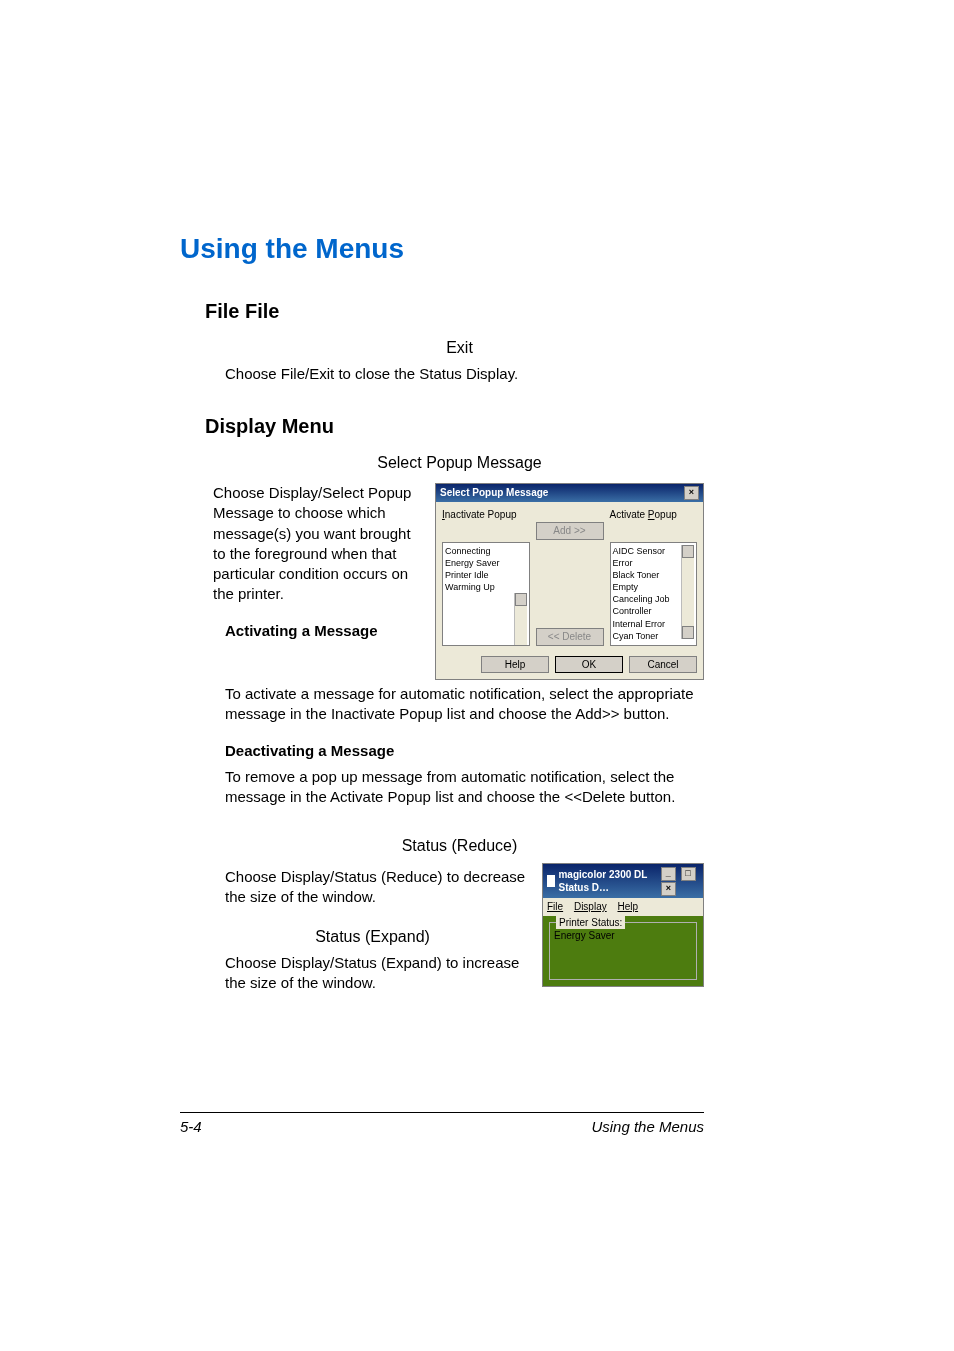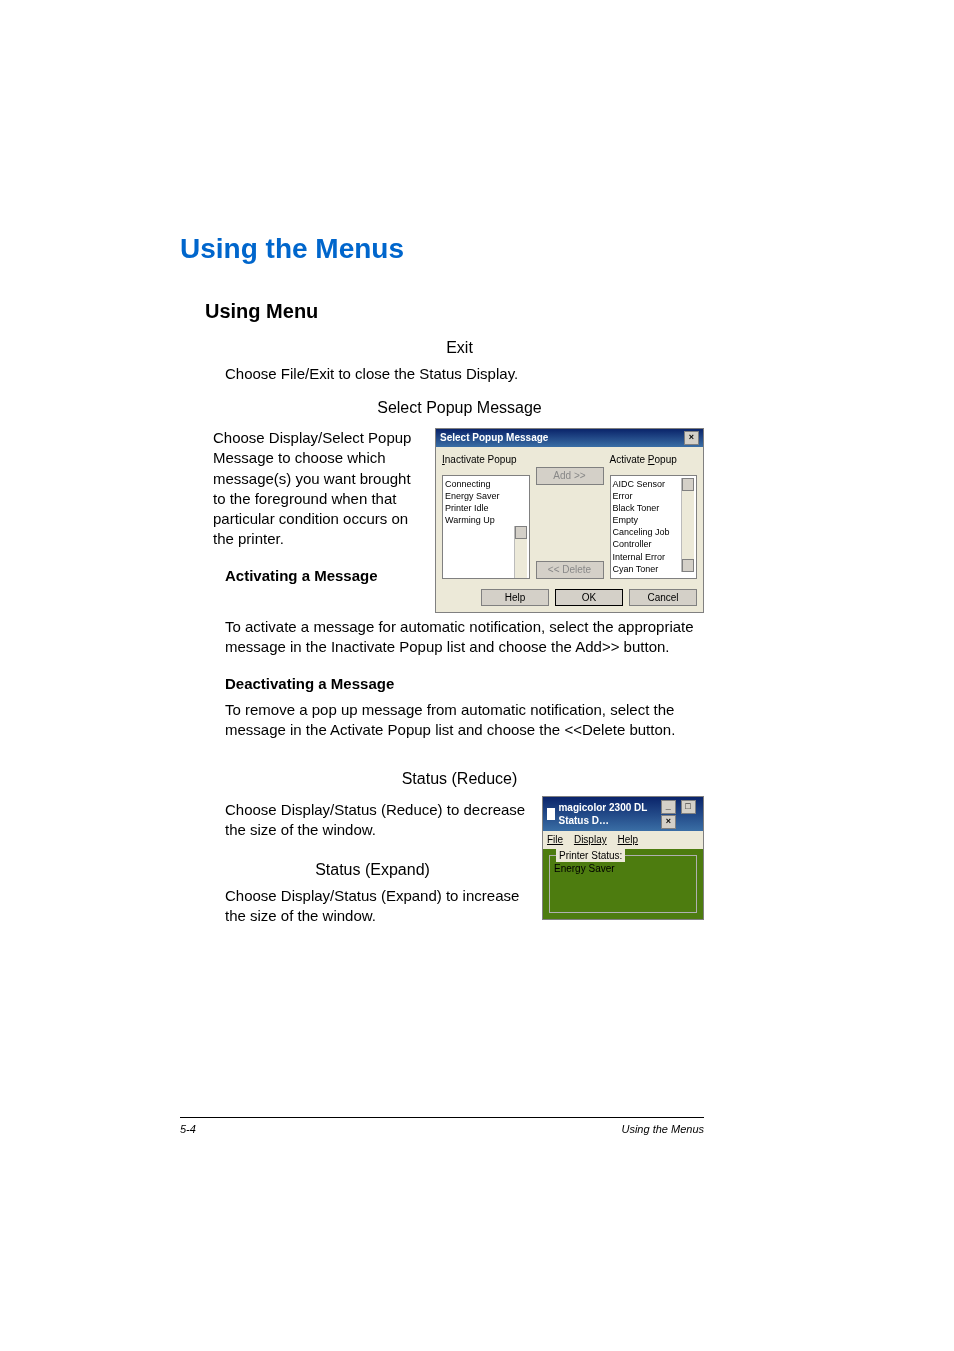--- a/index.html
+++ b/index.html
@@ -10,49 +10,50 @@
   .h4{font-weight:bold;font-size:15px;margin:16px 0 6px 45px;}
   .body{margin:4px 0 4px 45px;}
   .half{width:210px;}
   .row{display:flex;align-items:flex-start;gap:12px;}
   .dlg{border:1px solid #808080;background:#ece9d8;font-family:Tahoma,Arial,sans-serif;font-size:10px;color:#000;box-sizing:border-box;}
   .titlebar{background:linear-gradient(#0a246a,#3a6ea5);color:#fff;font-weight:bold;padding:2px 4px;display:flex;justify-content:space-between;align-items:center;font-size:10px;}
   .winbtn{background:#d4d0c8;color:#000;border:1px solid #808080;width:13px;height:12px;line-height:10px;text-align:center;font-size:9px;display:inline-block;margin-left:2px;}
   .dlgbody{padding:6px;}
   .lists{display:flex;gap:6px;}
   .listcol{flex:1;}
-  .listlbl{font-size:10px;margin-bottom:8px;}
+  .listlbl{font-size:10px;margin-bottom:20px;}
   .listbox{background:#fff;border:1px solid #808080;height:98px;font-size:9px;padding:2px;overflow:hidden;}
   .listbox .scrollbar{float:right;width:12px;height:94px;background:#ece9d8;border-left:1px solid #bbb;position:relative;}
   .scrollbar .sbtn{height:11px;background:#d4d0c8;border:1px solid #808080;position:absolute;left:0;right:0;}
   .scrollbar .top{top:0;} .scrollbar .bot{bottom:0;}
   .midbtns{display:flex;flex-direction:column;gap:6px;justify-content:space-between;padding-top:14px;}
   .btn{background:#d4d0c8;border:1px solid #808080;font-size:10px;padding:1px 6px;min-width:54px;text-align:center;}
   .btn.off{color:#888;}
   .dlgfoot{display:flex;justify-content:flex-end;gap:6px;padding:4px 6px 6px;}
   .dlg2{width:170px;border:1px solid #808080;background:#4d7c0f;font-family:Tahoma,Arial,sans-serif;font-size:10px;}
   .menubar{background:#ece9d8;padding:2px 4px;font-size:10px;}
   .menubar span{margin-right:8px;text-decoration:underline;text-decoration-color:#000;text-underline-offset:1px;}
   .menubar span::first-letter{text-decoration:underline;}
   .statgrp{margin:6px;border:1px solid #b0b0b0;border-top:1px solid #b0b0b0;padding:4px;position:relative;height:48px;}
   .statgrp .lg{position:absolute;top:-7px;left:6px;background:#ece9d8;padding:0 3px;font-size:10px;}
   .statgrp .val{font-size:10px;margin-top:2px;}
-  .footer{position:absolute;bottom:60px;left:180px;right:250px;border-top:1px solid #000;padding-top:4px;display:flex;justify-content:space-between;font-style:italic;font-size:11px;}
+  .footer{position:absolute;bottom:60px;left:180px;right:250px;border-top:1px solid #000;padding-top:4px;display:flex;justify-content:space-between;font-style:italic;font-size:15px;}
   .under{text-decoration:underline;}
 </style>
 </head>
 <body>
 
 <div class="page">
   <div class="h1">Using the Menus</div>
 
-  <div class="h2">Using Menu</div>
+  <div class="h2">File File</div>
   <div class="h3">Exit</div>
   <div class="body">Choose File/Exit to close the Status Display.</div>
 
+  <div class="h2" style="margin-top:28px;">Display Menu</div>
   <div class="h3">Select Popup Message</div>
 
   <div class="row">
     <div style="flex:0 0 210px;">
       <div class="body half" style="margin-left:33px;margin-right:0;">Choose Display/Select Popup Message to choose which message(s) you want brought to the foreground when that particular condition occurs on the printer.</div>
       <div class="h4" style="width:160px;">Activating a Message</div>
     </div>
 
     <div class="dlg" style="width:310px;margin-top:4px;">
       <div class="titlebar">

